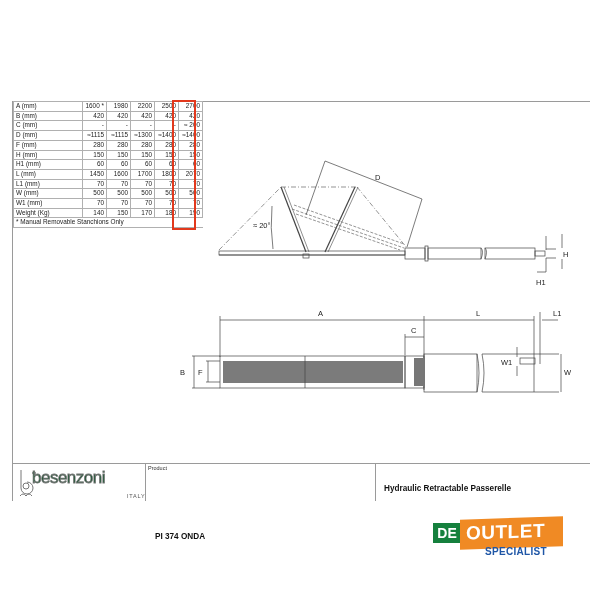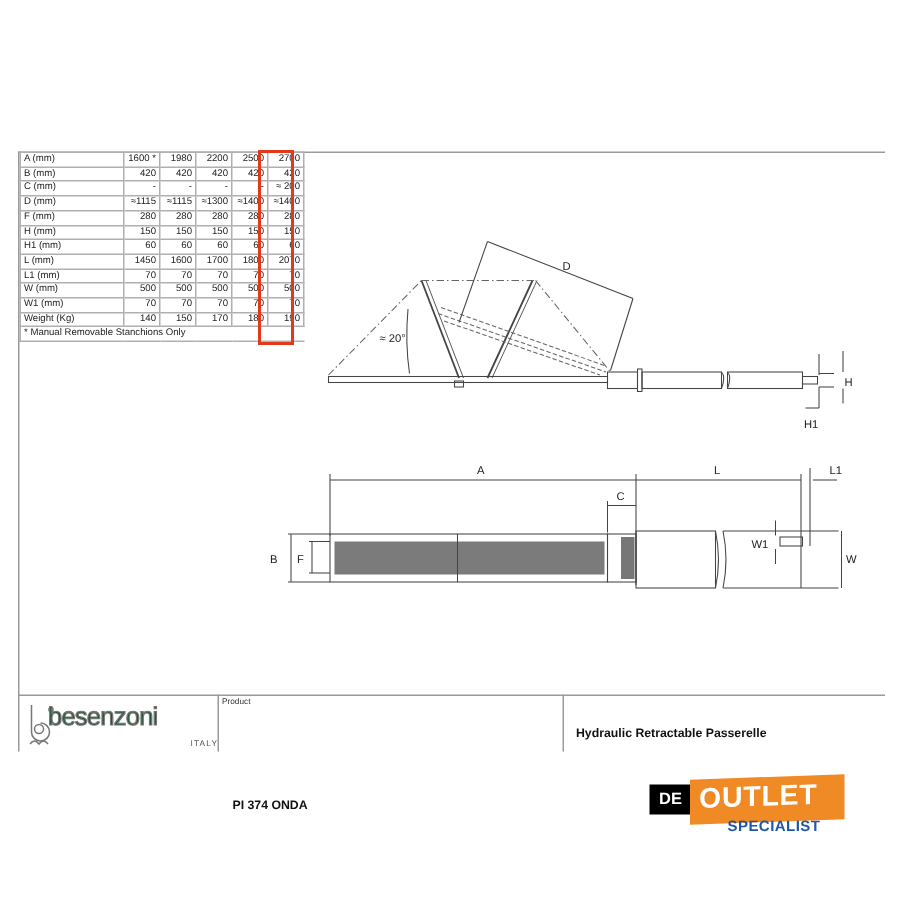--- a/index.html
+++ b/index.html
@@ -21,21 +21,21 @@
   .dim { font-size:7.5px; fill:#222; font-family:"Liberation Sans", sans-serif; }
 
   .product-lbl { position:absolute; left:148px; top:465px; font-size:5.5px; color:#333; }
   .product-name { position:absolute; left:155px; top:484px; font-size:8.2px; font-weight:bold; color:#111;margin-top:48px; }
   .product-desc { position:absolute; left:384px; top:484px; font-size:8.2px; font-weight:bold; color:#111; }
   .logo { position:absolute; left:18px; top:468px; width:124px; height:32px; }
   .logo-text { position:absolute; left:32px; top:468px; font-size:17px; color:#14532d; -webkit-text-stroke:0.8px #777; letter-spacing:-0.5px; }
   .logo-italy { position:absolute; left:127px; top:493px; font-size:5.5px; color:#555; letter-spacing:0.8px; }
 
   .outlet { position:absolute; left:433px; top:513px; width:140px; height:46px; }
-  .outlet .de { position:absolute; left:0; top:10px; width:28px; height:20px; background:#000000; color:#fff; font-weight:bold; font-size:11px; text-align:center; line-height:20px; }
+  .outlet .de { position:absolute; left:0; top:10px; width:28px; height:20px; background:#15803d; color:#fff; font-weight:bold; font-size:14px; text-align:center; line-height:20px; }
   .outlet .main { position:absolute; left:27px; top:5px; width:103px; height:30px; background:#f08a24; transform:skewY(-2deg); }
   .outlet .main span { position:absolute; left:6px; top:3px; font-size:19px; font-weight:bold; color:#fff; letter-spacing:0.5px; }
   .outlet .spec { position:absolute; left:52px; top:33px; font-size:10px; font-weight:bold; color:#1f56a6; letter-spacing:0.3px; }
 </style>
 </head>
 <body>
 
 <div class="frame-top"></div>
 <div class="frame-left"></div>
 

